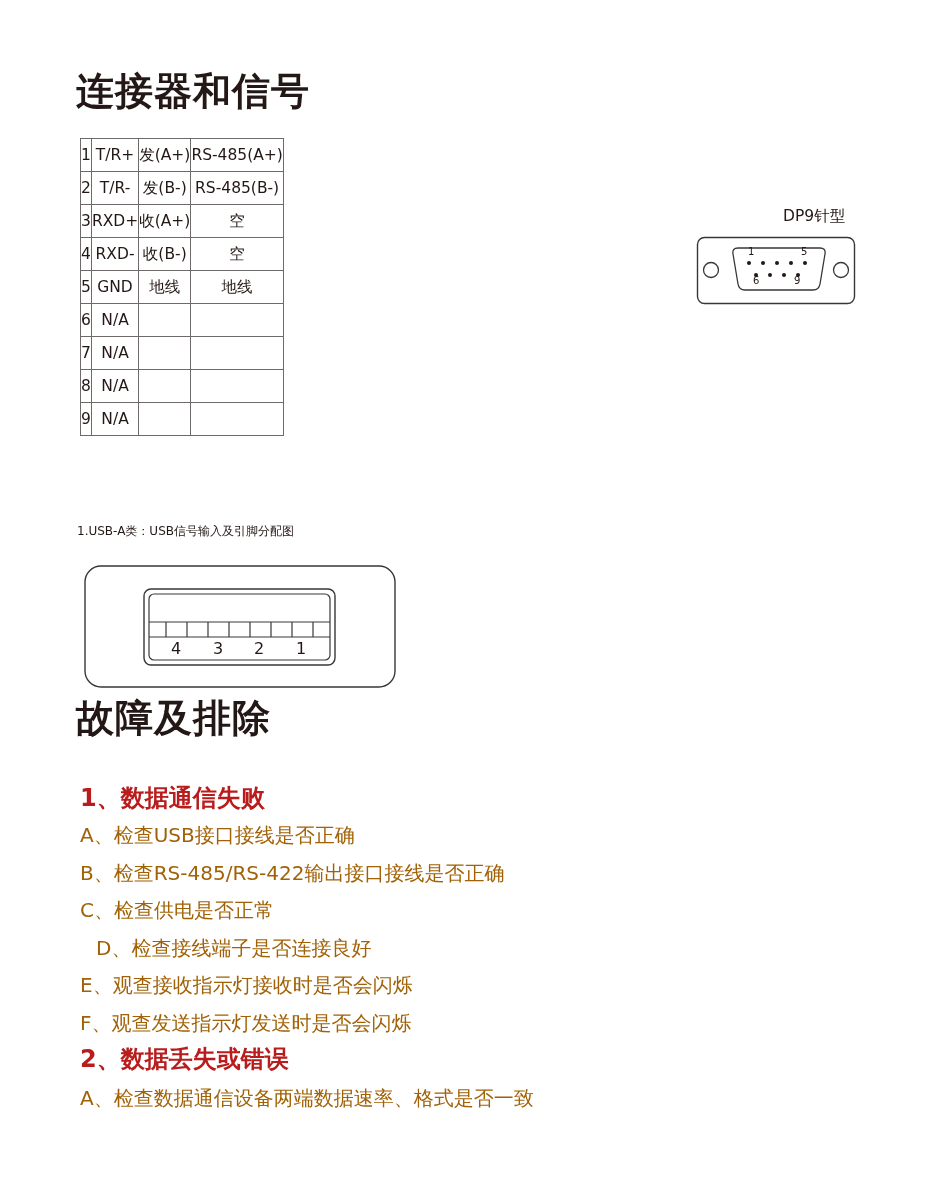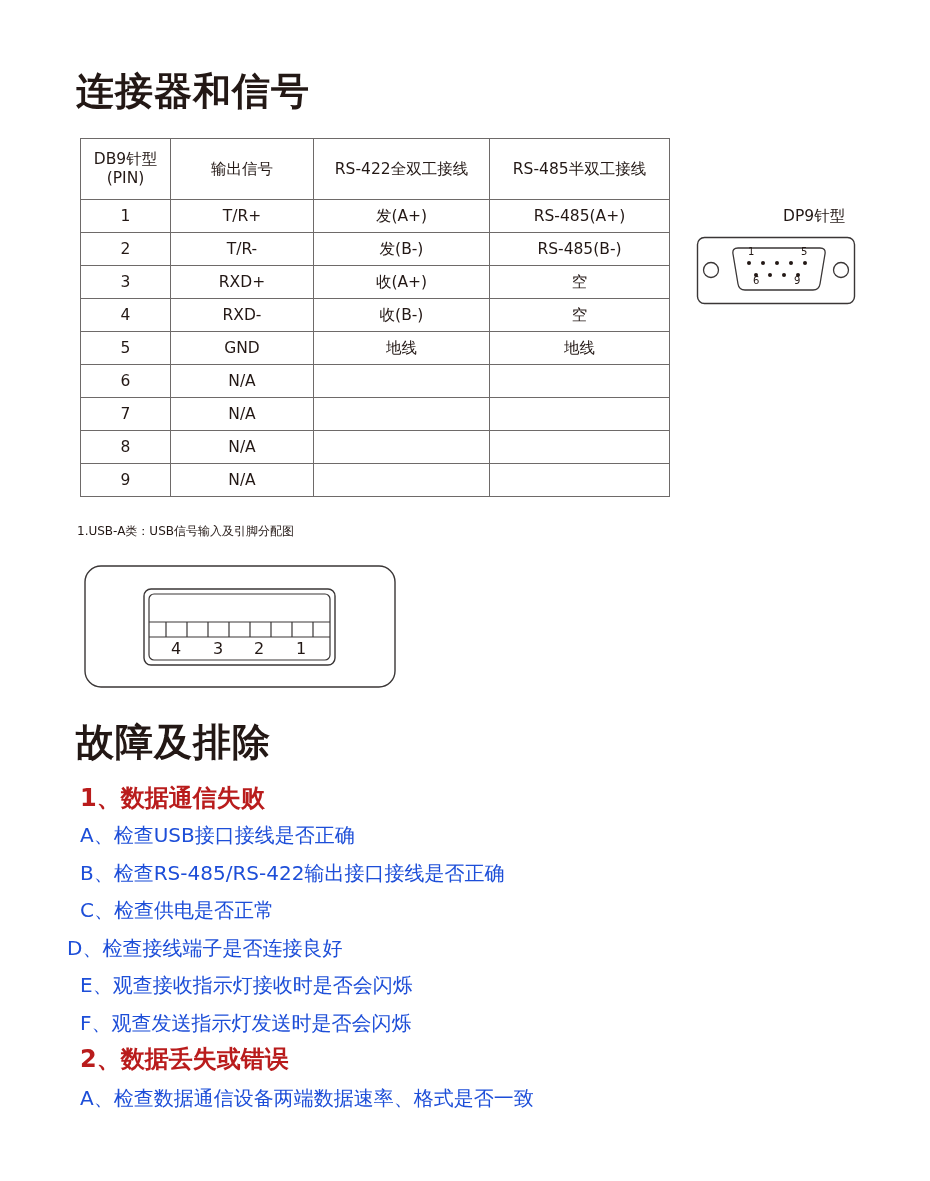--- a/index.html
+++ b/index.html
@@ -9,38 +9,29 @@
   .h1 { font-size:38px; font-weight:bold; letter-spacing:1px; color:#231815; }
   table.pins { position:absolute; left:80px; top:138px; border-collapse:collapse;
                font-size:15.5px; color:#231815; }
   table.pins td { border:1.5px solid #6e6a69; text-align:center; padding:0; }
   table.pins tr.head td { height:60px; line-height:19px; }
   table.pins tr.row td { height:32px; }
   .c0 { width:89px; } .c1 { width:142px; } .c2 { width:175px; } .c3 { width:179px; }
   .dp9-label { left:746px; top:206px; font-size:15.5px;margin-left:37px; }
   .caption { left:77px; top:523px; font-size:12px; }
   .h2 { font-size:24px; font-weight:bold; color:#b91c1c; }
-  .item { font-size:20px; color:#1d4ed8; }
+  .item { font-size:20px; color:#a16207; }
 </style>
 </head>
 <body>
 
 <div class="abs h1" style="left:76px; top:66px;text-align:right;">连接器和信号</div>
 
 <table class="pins">
   <tbody>
-      <tr class="head">
-    <td class="c0">
-      <div>DB9针型</div>
-      <div>(PIN)</div>
-    </td>
-    <td class="c1">输出信号</td>
-    <td class="c2">RS-422全双工接线</td>
-    <td class="c3">RS-485半双工接线</td>
-  </tr>
   <tr class="row">
     <td>1</td>
     <td>T/R+</td>
     <td>发(A+)</td>
     <td>RS-485(A+)</td>
   </tr>
   <tr class="row">
     <td>2</td>
     <td>T/R-</td>
     <td>发(B-)</td>
@@ -131,24 +122,24 @@
       <line x1="187" y1="57" x2="187" y2="72"></line>
     <line x1="208" y1="57" x2="208" y2="72"></line>
       <line x1="229" y1="57" x2="229" y2="72"></line>
   </g>
 </svg>
 <div class="abs" style="left:171px; top:639px; font-size:16px;">4</div>
 <div class="abs" style="left:213px; top:639px; font-size:16px;">3</div>
 <div class="abs" style="left:254px; top:639px; font-size:16px;">2</div>
 <div class="abs" style="left:296px; top:639px; font-size:16px;">1</div>
 
-<div class="abs h1" style="left:76px; top:717px;">故障及排除</div>
+<div class="abs h1" style="left:76px; top:693px;">故障及排除</div>
 
 <div class="abs h2" style="left:80px; top:782px;">1、数据通信失败</div>
 <div class="abs item" style="left:80px; top:822px;">A、检查USB接口接线是否正确</div>
 <div class="abs item" style="left:80px; top:860px;">B、检查RS-485/RS-422输出接口接线是否正确</div>
 <div class="abs item" style="left:80px; top:897px;">C、检查供电是否正常</div>
-<div class="abs item" style="left:67px; top:935px;">D、检查接线端子是否连接良好</div>
+<div class="abs item" style="left:96px; top:935px;">D、检查接线端子是否连接良好</div>
 <div class="abs item" style="left:80px; top:972px;">E、观查接收指示灯接收时是否会闪烁</div>
 <div class="abs item" style="left:80px; top:1010px;">F、观查发送指示灯发送时是否会闪烁</div>
 
 <div class="abs h2" style="left:80px; top:1043px;">2、数据丢失或错误</div>
 <div class="abs item" style="left:80px; top:1085px;">A、检查数据通信设备两端数据速率、格式是否一致</div>
 
 </body></html>

